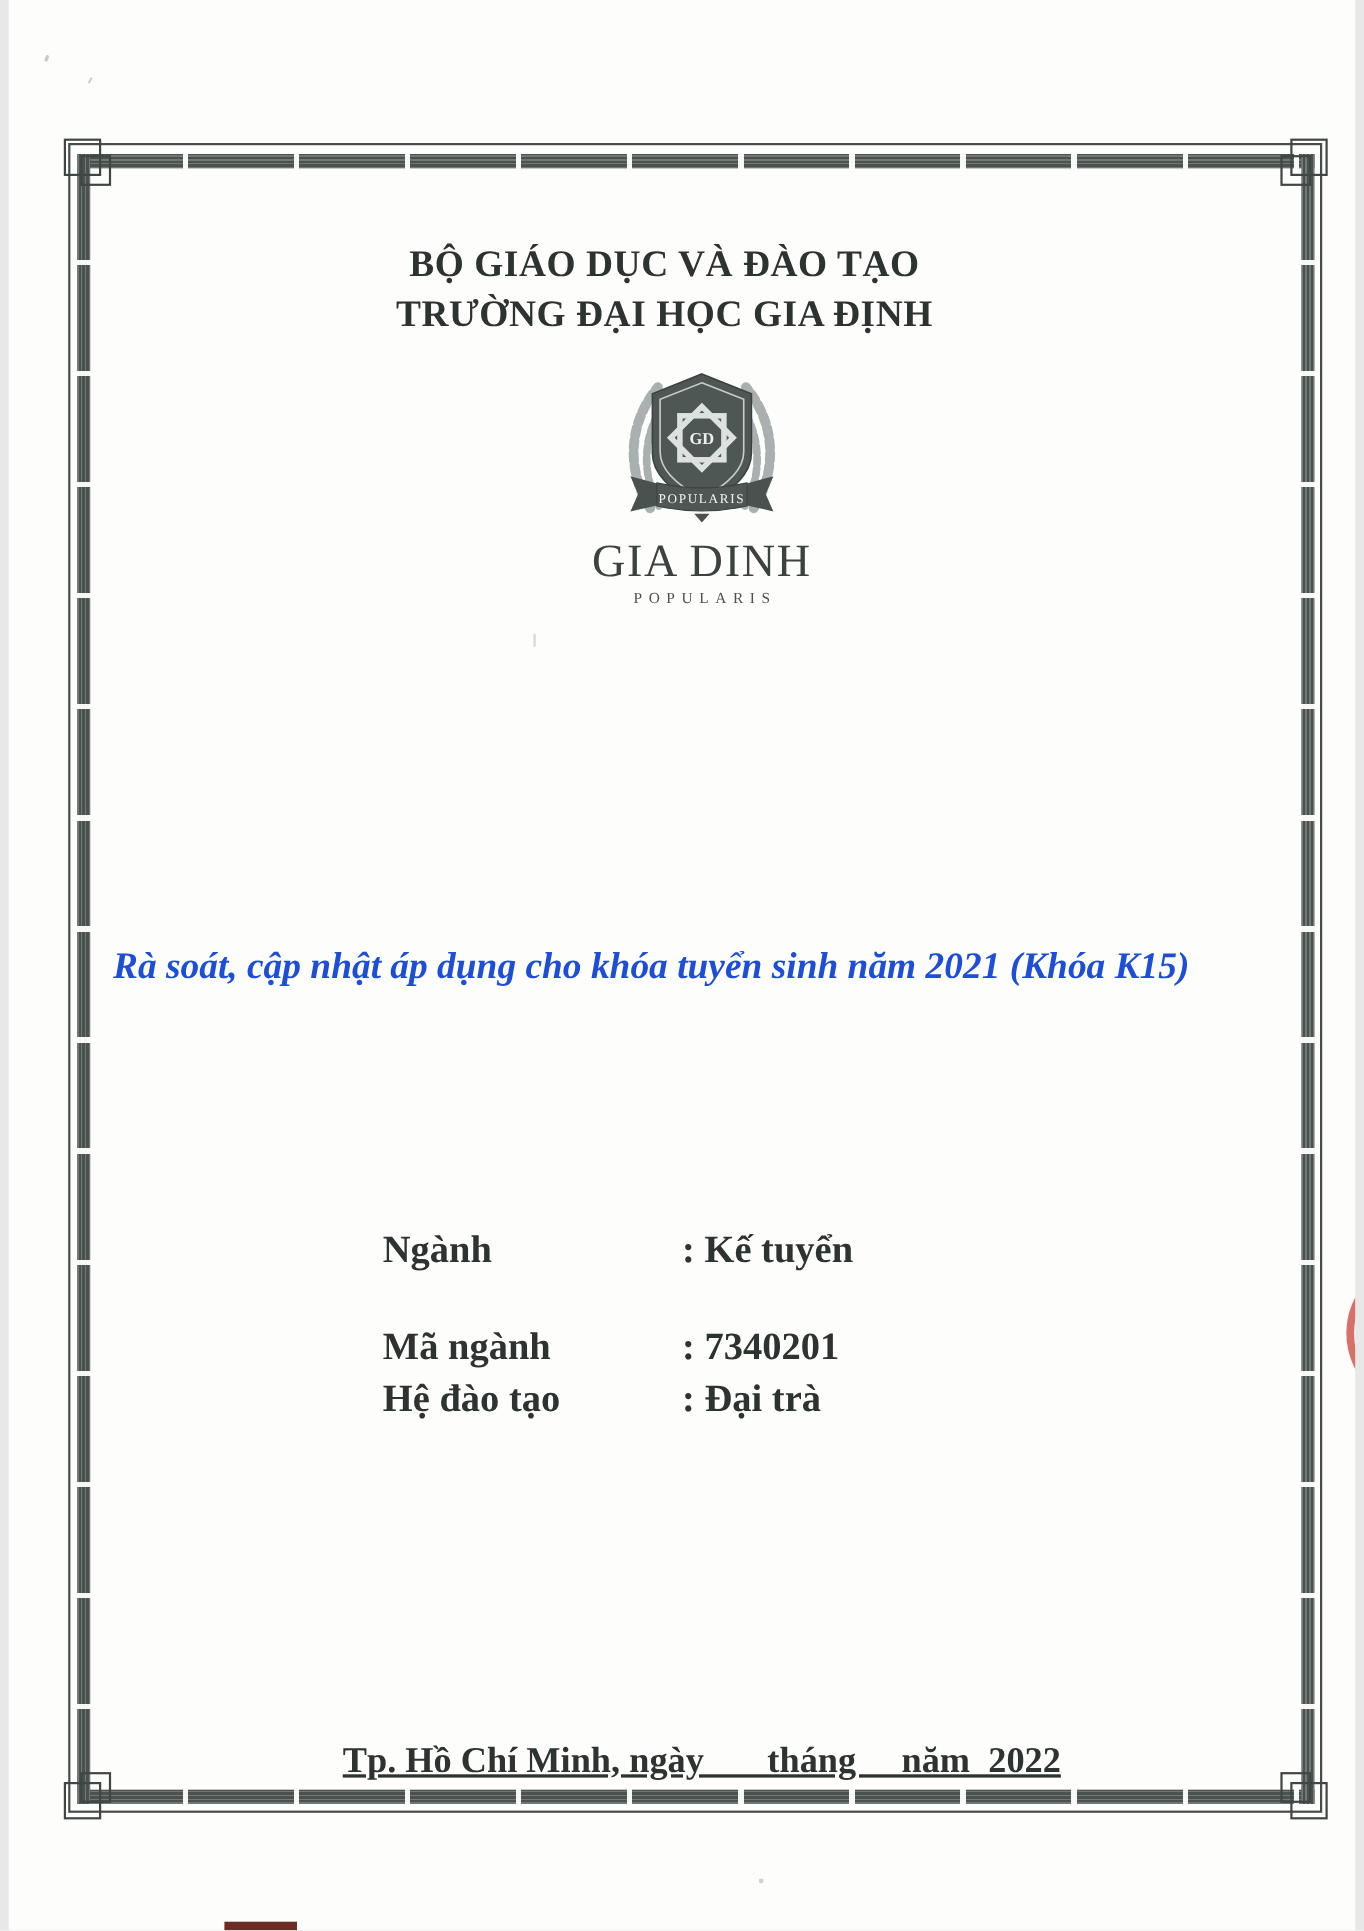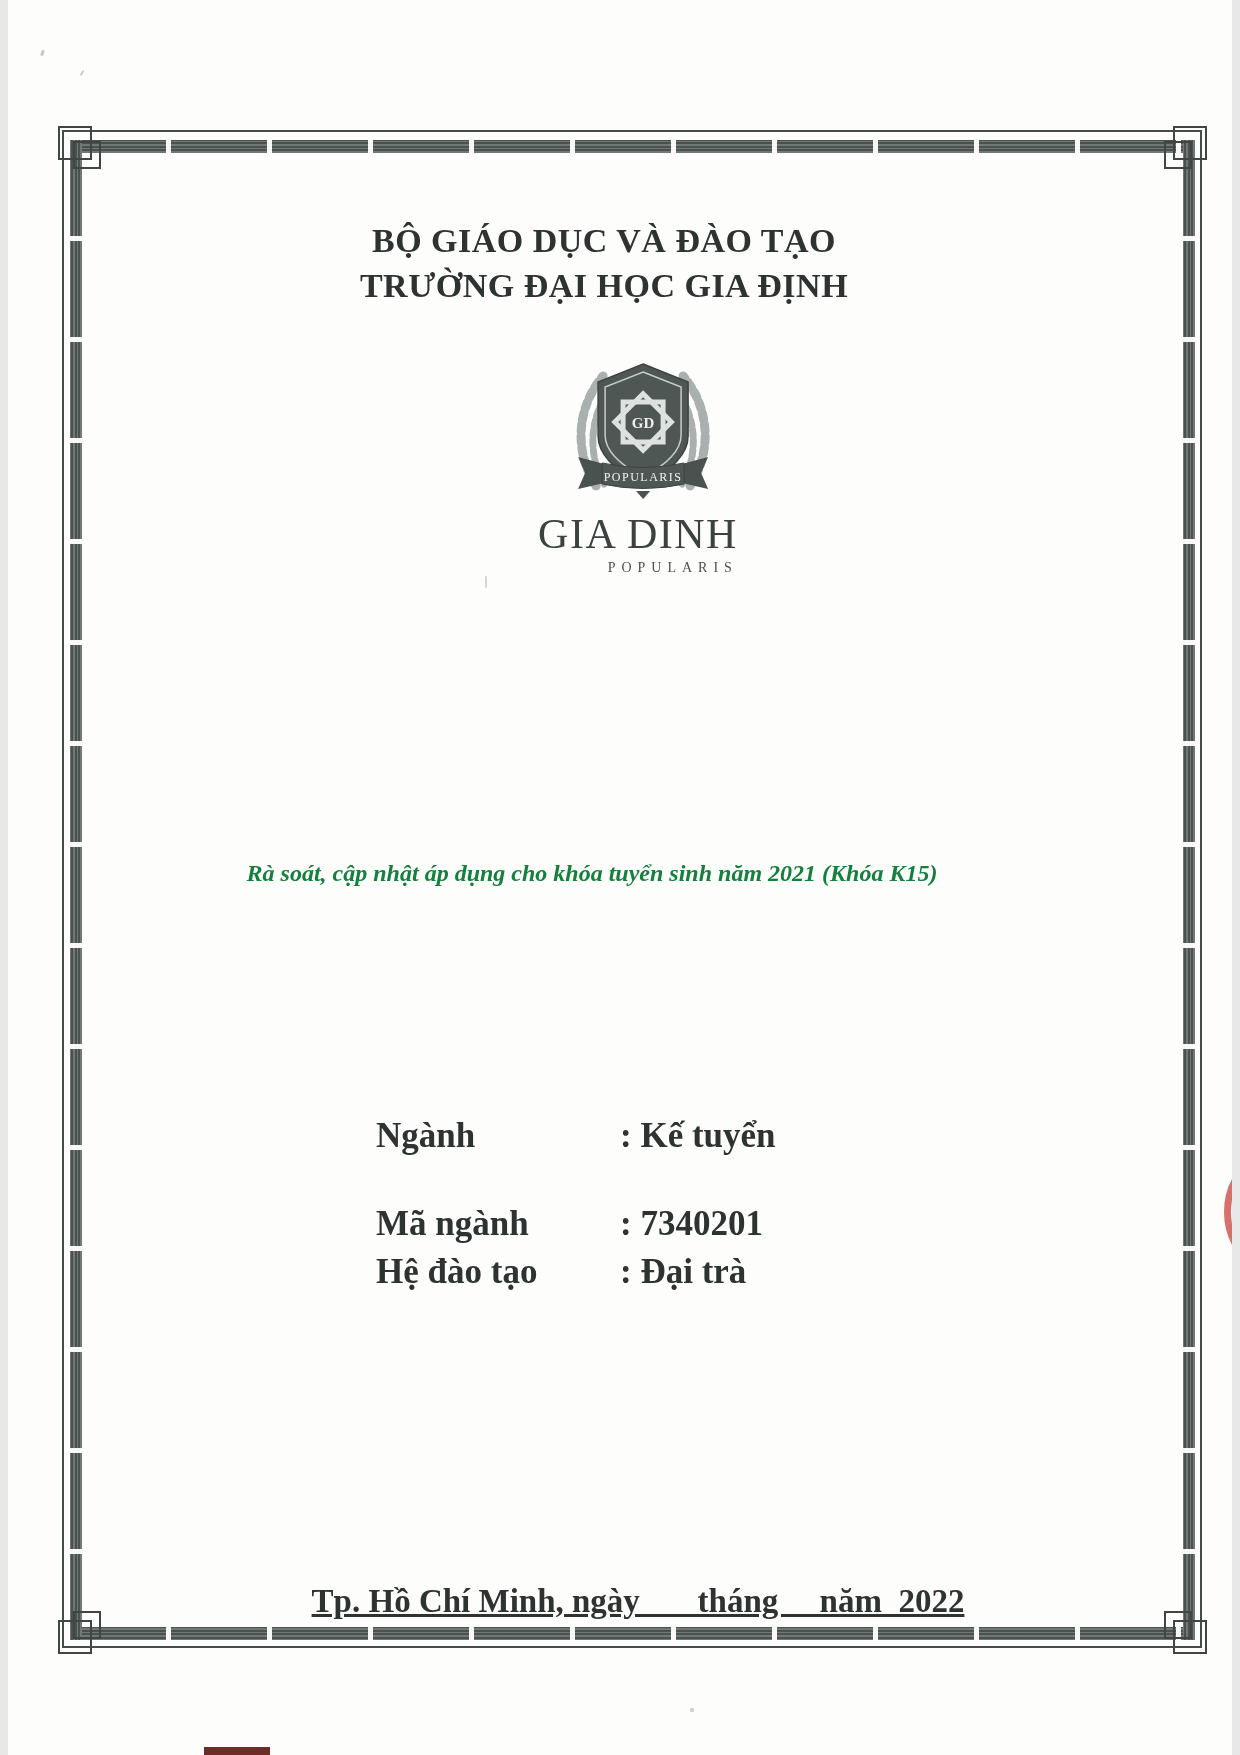--- a/index.html
+++ b/index.html
@@ -35,41 +35,41 @@
   .band-left{left:62px;}
   .band-right{left:1175px;}
   .csq{position:absolute;border:2px solid #3f4644;box-sizing:border-box;background:transparent;}
   
   .header{
     position:absolute;top:219px;left:596px;transform:translateX(-50%);
     text-align:center;font-weight:bold;font-size:34px;line-height:1.32;
     letter-spacing:.5px;white-space:nowrap;color:#2d3331;
   }
   
-  .logo{position:absolute;top:360px;left:630px;transform:translateX(-50%);text-align:right;}
+  .logo{position:absolute;top:336px;left:630px;transform:translateX(-50%);text-align:center;}
   .logo-name{
     margin-top:6px;font-size:42px;letter-spacing:1.5px;color:#3b4240;
     font-weight:500;white-space:nowrap;
   }
   .logo-sub{
     margin-top:2px;font-size:14px;letter-spacing:6px;color:#4a5250;
     white-space:nowrap;text-indent:6px;
   }
   
   .title{
     position:absolute;top:783px;left:590px;transform:translateX(-50%);
     font-size:45px;font-weight:bold;letter-spacing:.5px;white-space:nowrap;color:#2c3230;
   }
   .subtitle{
     position:absolute;top:860px;left:584px;transform:translateX(-50%);
-    font-size:24px;font-weight:bold;font-style:italic;white-space:nowrap;color:#15803d;
+    font-size:34px;font-weight:bold;font-style:italic;white-space:nowrap;color:#1d4ed8;
   }
   
   .field-row{position:absolute;left:0;width:100%;height:52px;font-size:35px;font-weight:bold;color:#2d3331;}
-  .field-row .lbl{position:absolute;left:368px;white-space:nowrap;}
+  .field-row .lbl{position:absolute;left:340px;white-space:nowrap;}
   .field-row .val{position:absolute;left:612px;white-space:nowrap;}
   .row-0{top:1116px;}
   .row-1{top:1184px;margin-top:20px;}
   .row-2{top:1252px;}
   
   .footer{
     position:absolute;top:1583px;left:630px;transform:translateX(-50%);
     font-size:33px;font-weight:bold;white-space:pre;color:#2d3331;text-decoration:underline;
   }
   

